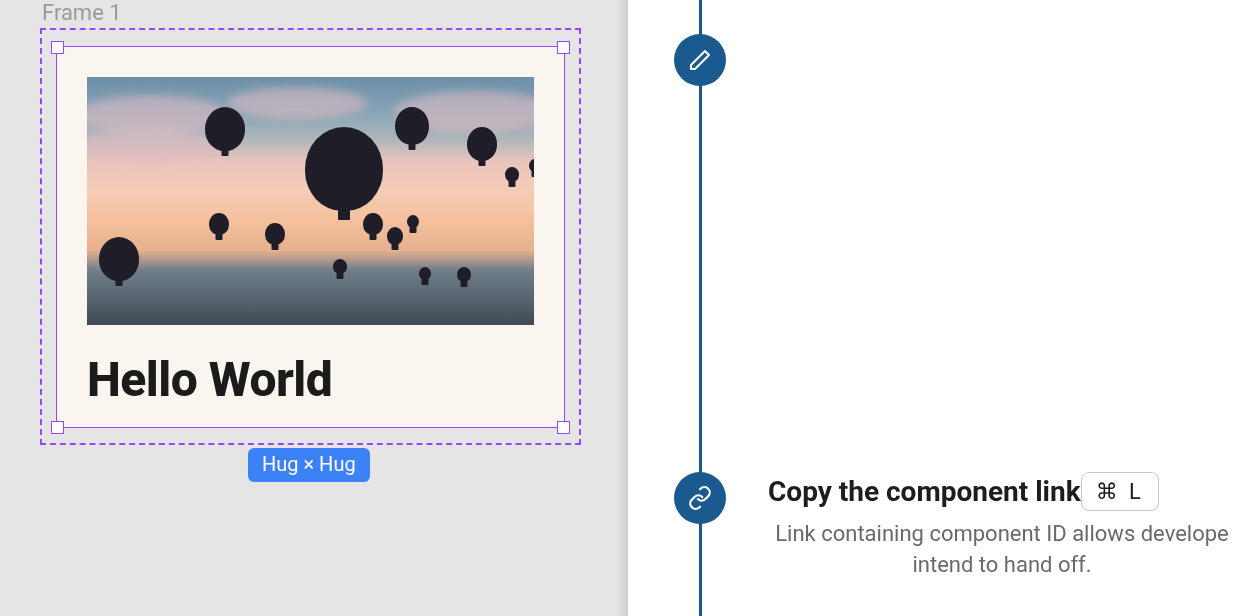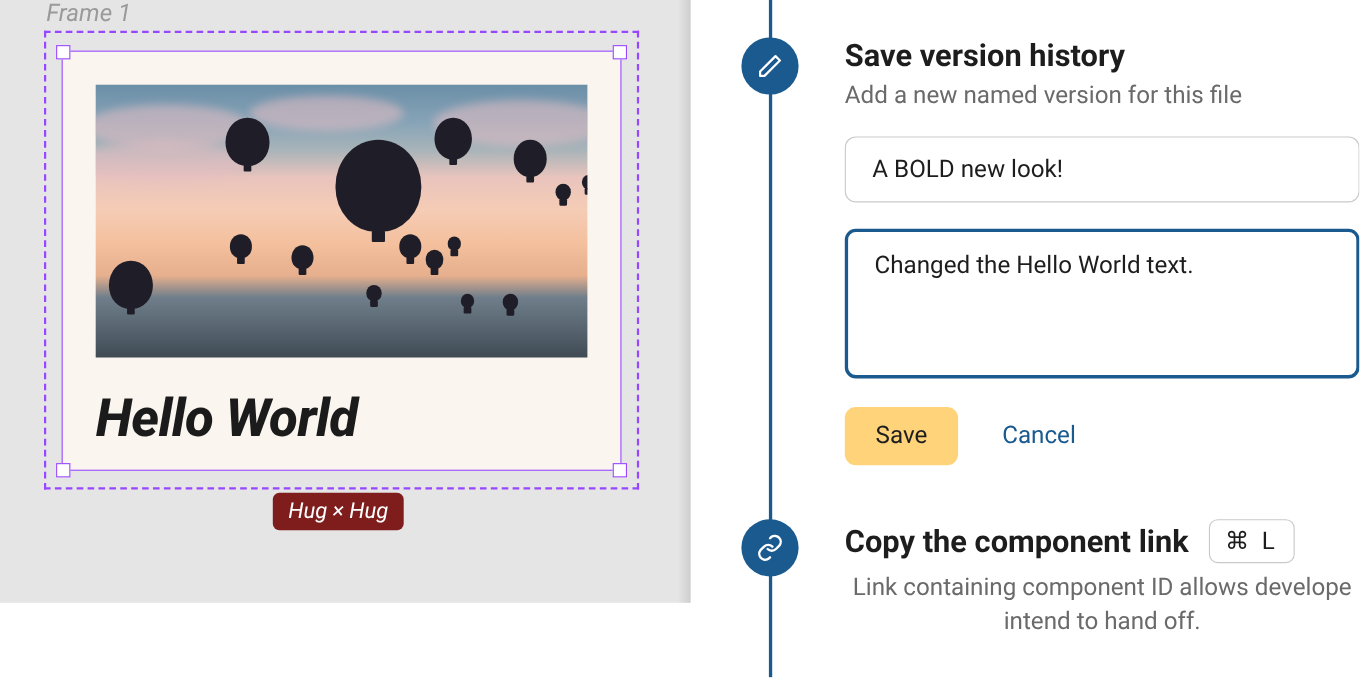--- a/index.html
+++ b/index.html
@@ -8,25 +8,24 @@
       width: 1236px;
       height: 616px;
       overflow: hidden;
       display: flex;
       background: #fff;
     }
 
     
     .canvas-area {
       width: 628px;
-      height: 548px;
+      height: 616px;
       background: #e5e5e5;
       position: relative;
       flex-shrink: 0;
-      font-style: italic;
     }
     .canvas-shadow {
       position: absolute;
       top: 0;
       right: 0;
       width: 12px;
       height: 100%;
       background: linear-gradient(to right, rgba(0,0,0,0) 0%, rgba(0,0,0,0.10) 100%);
     }
     .frame-label {
@@ -102,21 +101,21 @@
       border:1.5px solid #9747ff;
     }
     .h-tl{top:41px;left:51px;}
     .h-tr{top:41px;left:557px;}
     .h-bl{top:421px;left:51px;}
     .h-br{top:421px;left:557px;}
     .size-badge {
       position:absolute;
       top:448px;
       left:248px;
-      background:#7f1d1d;
+      background:#3b82f6;
       color:#fff;
       font-size:20px;
       padding:4px 14px 6px;
       border-radius:6px;
     }
 
     
     .right-area {
       flex:1;
       height:616px;
@@ -200,21 +199,21 @@
     }
     .btn-cancel {
       background:none;border:none;
       color:#1a5a8e;
       font-size:22px;
       cursor:pointer;
       font-family:inherit;
     }
 
     .step2 .step-title-row {
-      display:flex;align-items:center;gap:18px;
+      display:flex;align-items:center;
     }
     .kbd {
       border:1px solid #c9c9c9;
       border-radius:8px;
       padding:6px 14px;
       font-size:22px;
       color:#1d1d1d;
       letter-spacing:3px;
     }
     .step2 .step-subtitle {line-height:1.4;text-align:center;}
@@ -271,30 +270,20 @@
     </svg>
   </div>
 
   <div class="timeline-icon ti-link">
     <svg width="26" height="26" viewBox="0 0 24 24" fill="none" stroke="#fff" stroke-width="2" stroke-linecap="round" stroke-linejoin="round">
       <path d="M10 13a5 5 0 0 0 7 0l3-3a5 5 0 0 0-7-7l-1 1"></path>
       <path d="M14 11a5 5 0 0 0-7 0l-3 3a5 5 0 0 0 7 7l1-1"></path>
     </svg>
   </div>
 
-  <div class="step step1">
-    <div class="step-title">Save version history</div>
-    <div class="step-subtitle">Add a new named version for this file</div>
-    <input class="version-name-input" type="text" value="A BOLD new look!" style="">
-    <textarea class="version-desc" style="">Changed the Hello World text.</textarea>
-    <div class="actions">
-      <button class="btn-save">Save</button>
-      <button class="btn-cancel">Cancel</button>
-    </div>
-  </div>
 
   <div class="step step2">
     <div class="step-title-row">
       <div class="step-title">Copy the component link</div>
       <div class="kbd">⌘ L</div>
     </div>
     <div class="step-subtitle">Link containing component ID allows develope intend to hand off.</div>
   </div>
 </div>
 

